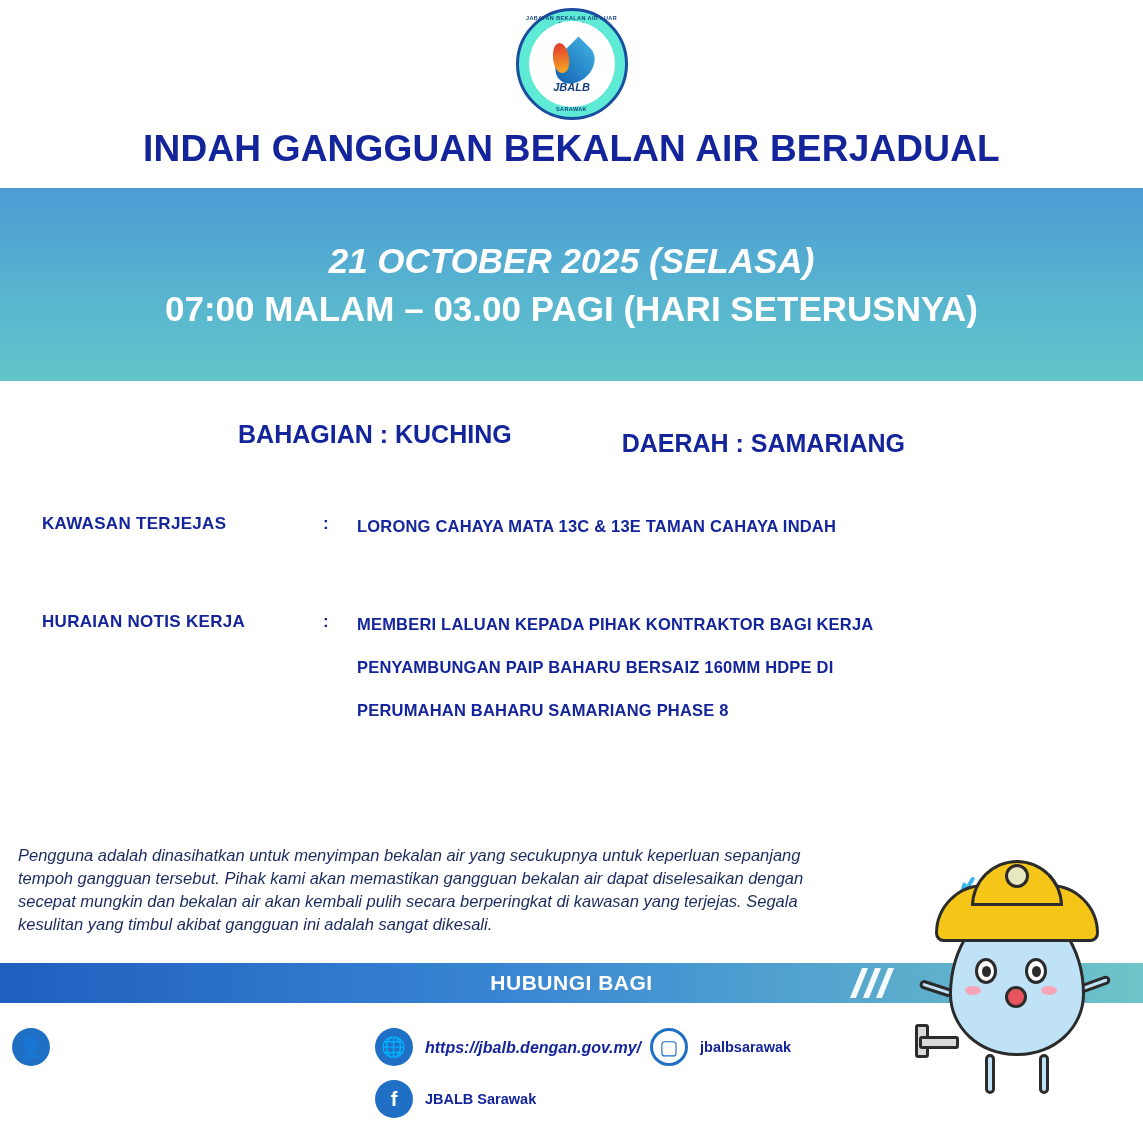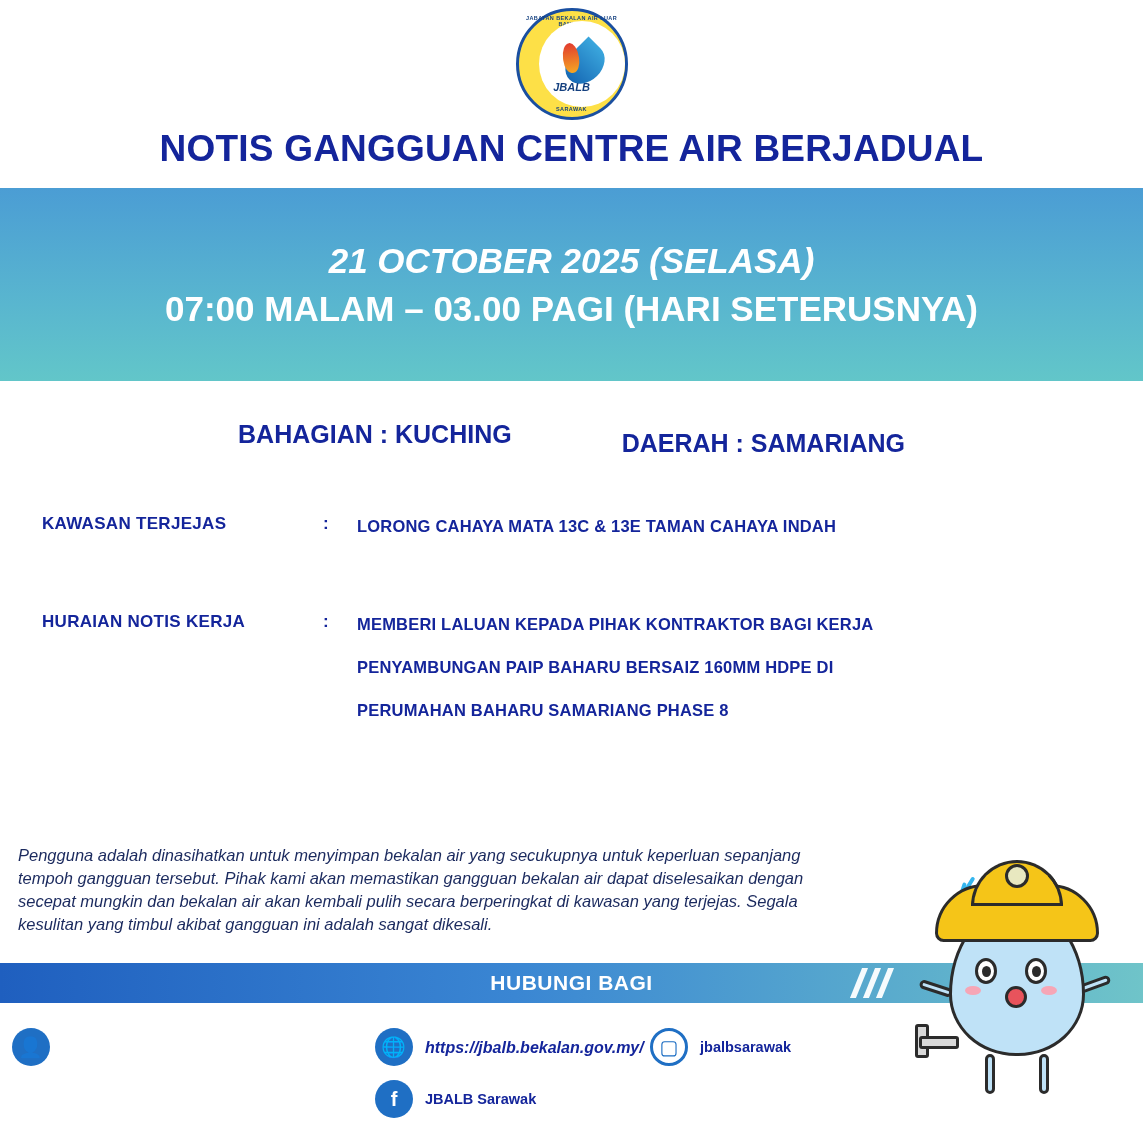--- a/index.html
+++ b/index.html
@@ -24,26 +24,26 @@
     top: 8px;
     left: 0;
     width: 100%;
     display: flex;
     justify-content: center;
   }
   .logo {
     width: 112px;
     height: 112px;
     border-radius: 50%;
-    background: #fde047;
+    background: #5eead4;
     border: 3px solid #1a4fa0;
     position: relative;
     display: flex;
     align-items: center;
-    justify-content: flex-end;
+    justify-content: center;
   }
   .logo-inner {
     width: 86px; height: 86px;
     border-radius: 50%;
     background: #ffffff;
     position: relative;
     display:flex; align-items:center; justify-content:center;
   }
   .logo-ring-text {
     position: absolute;
@@ -386,21 +386,21 @@
       <div class="logo-ring-text">JABATAN BEKALAN AIR LUAR BANDAR</div>
       <div class="logo-inner">
         <div class="drop"></div>
         <div class="flame"></div>
       </div>
       <div class="logo-name">JBALB</div>
       <div class="logo-ring-text bottom">SARAWAK</div>
     </div>
   </div>
 
-  <div class="main-title">NOTIS GANGGUAN CENTRE AIR BERJADUAL</div>
+  <div class="main-title">INDAH GANGGUAN BEKALAN AIR BERJADUAL</div>
 
   <div class="date-banner">
     <div class="date-line1">21 OCTOBER 2025 (SELASA)</div>
     <div class="date-line2">07:00 MALAM – 03.00 PAGI (HARI SETERUSNYA)</div>
   </div>
 
   <div class="division-row">
     <div class="division">BAHAGIAN : KUCHING</div>
     <div class="district">DAERAH : SAMARIANG</div>
   </div>
@@ -439,21 +439,21 @@
   </div>
 
   <div class="contacts">
 
     <div class="c-item item-call">
       <div class="c-icon">👤</div>
     </div>
 
     <div class="c-item item-web">
       <div class="c-icon">🌐</div>
-      <div class="c-text link">https://jbalb.bekalan.gov.my/</div>
+      <div class="c-text link">https://jbalb.dengan.gov.my/</div>
     </div>
 
     <div class="c-item item-fb">
       <div class="c-icon">
           <b>f</b>
         </div>
       <div class="c-text">JBALB Sarawak</div>
     </div>
 
     <div class="c-item item-ig">

